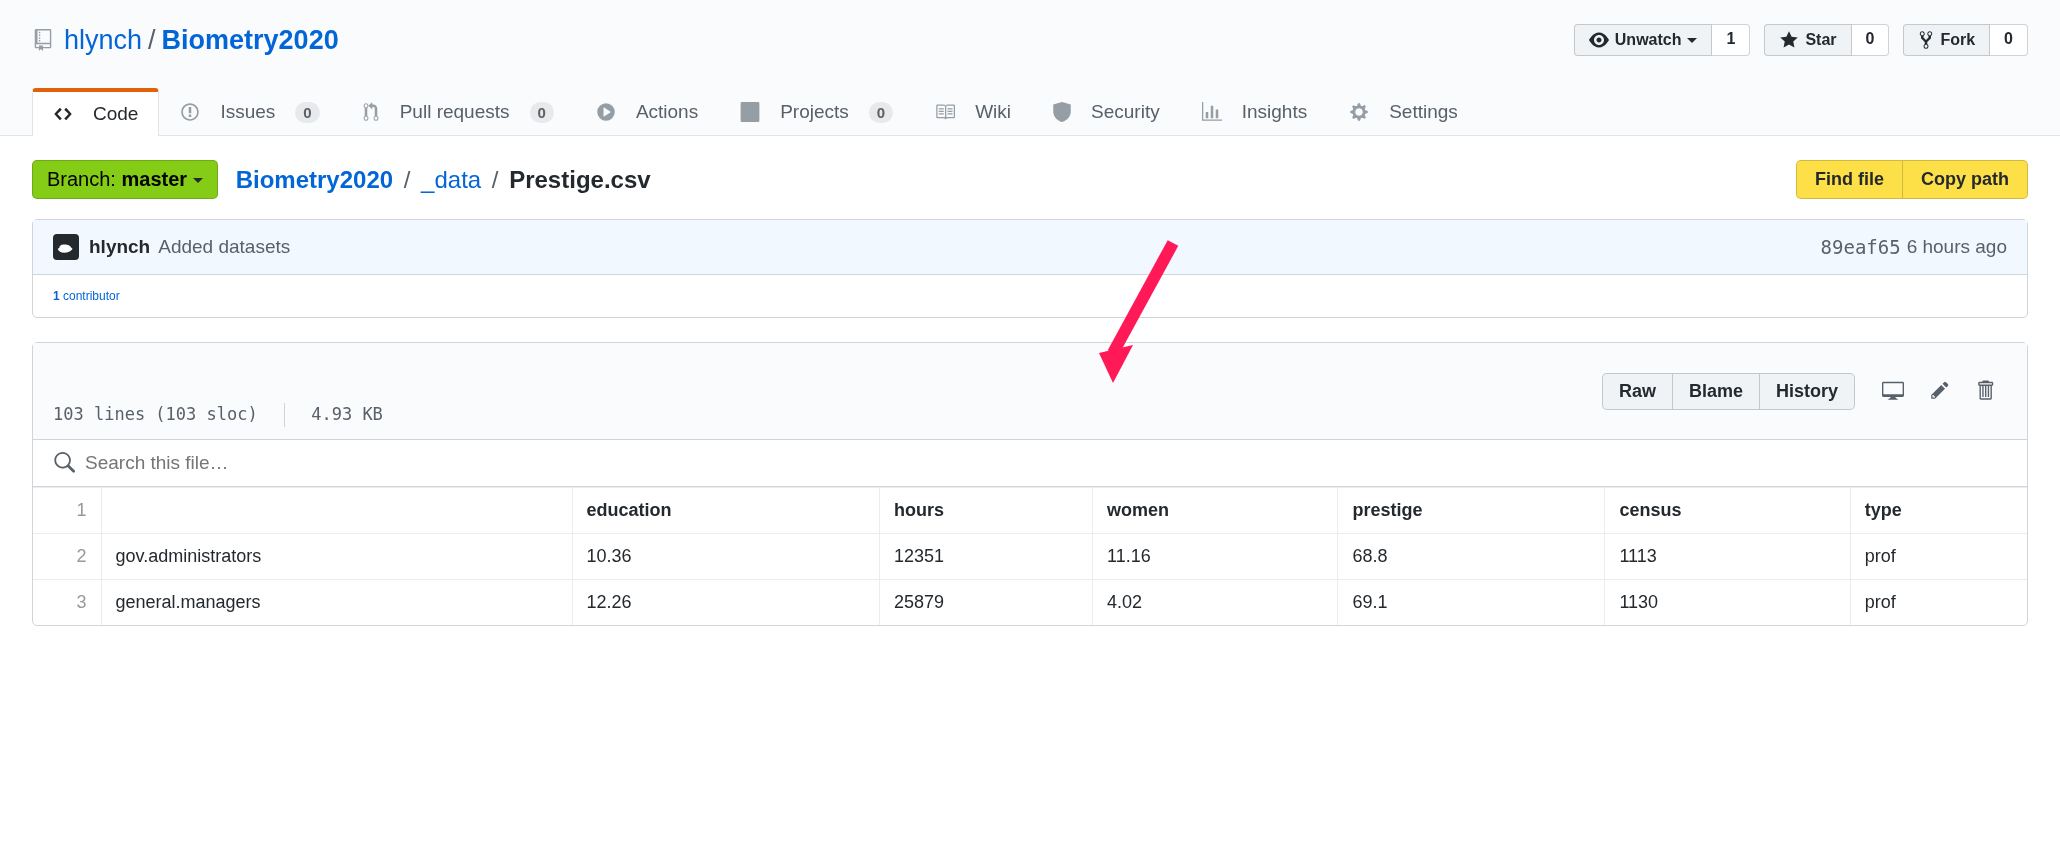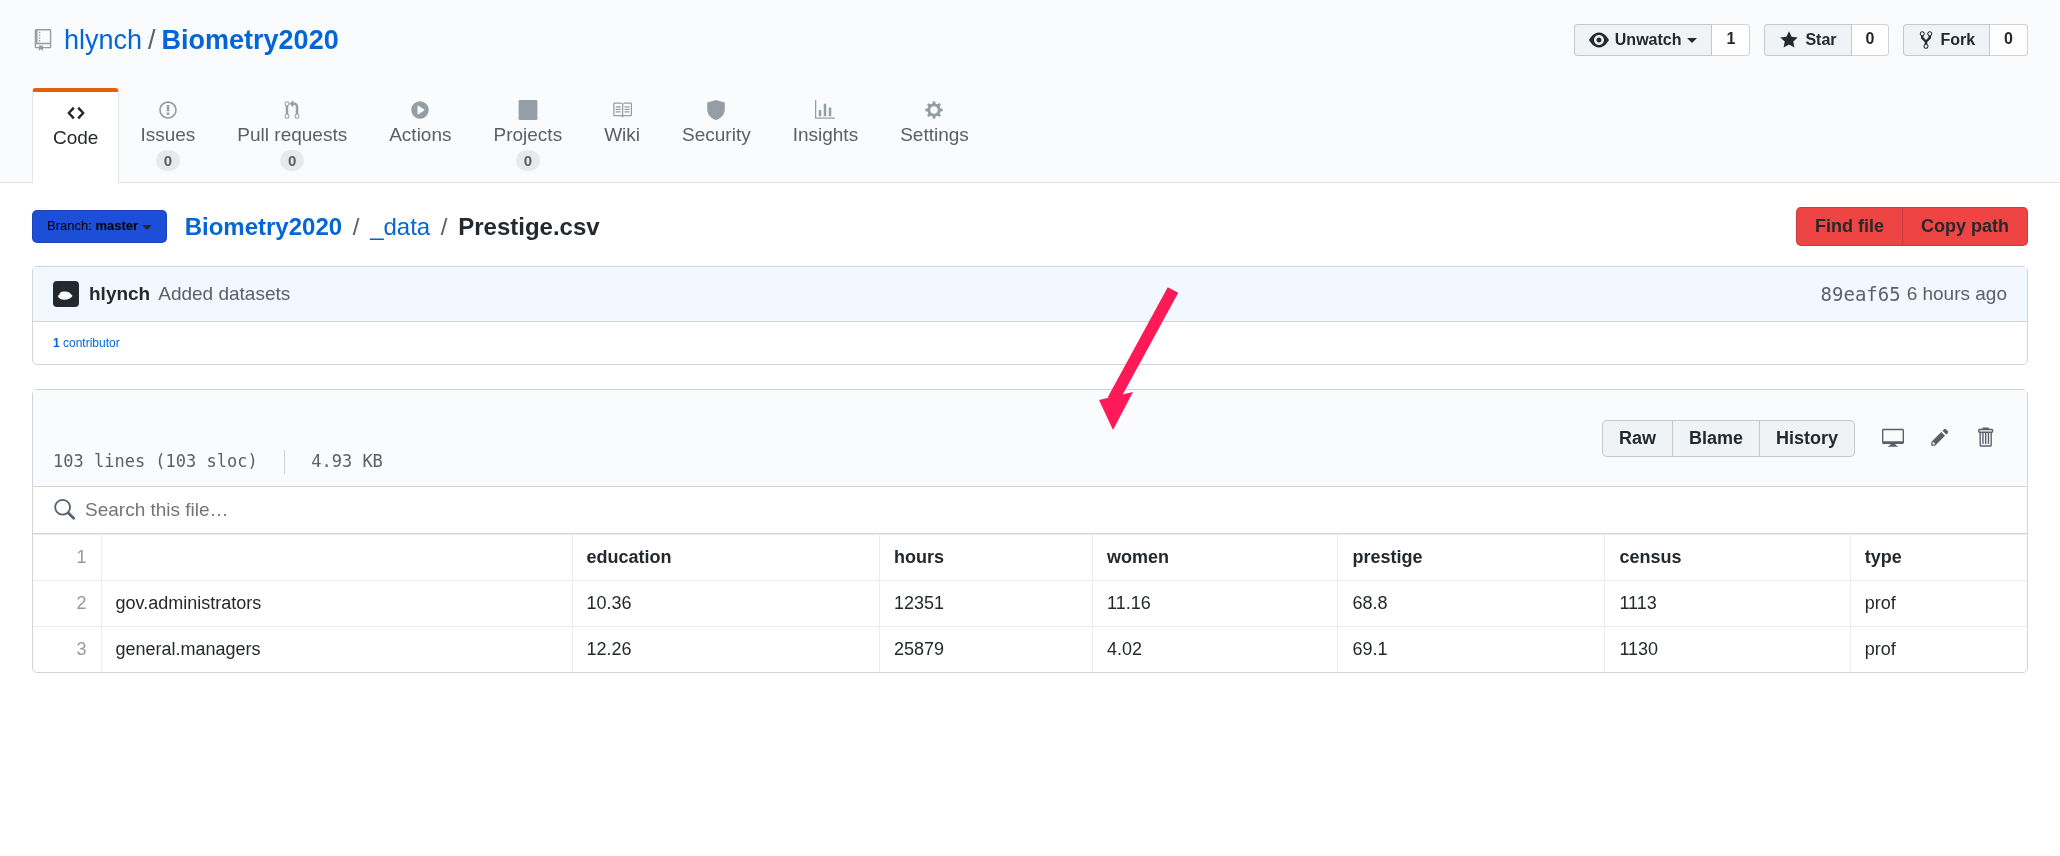--- a/index.html
+++ b/index.html
@@ -16,36 +16,36 @@
 .repo-icon { margin-right:10px; fill:#959da5; }
 .pageactions { margin-left:auto; display:flex; gap:14px; }
 .sbtn { display:flex; }
 .sbtn button { display:flex; align-items:center; gap:6px; padding:5px 14px; font-size:16px; font-weight:600; color:#24292e; background:#eff3f6; border:1px solid rgba(27,31,35,.2); border-radius:4px 0 0 4px; cursor:pointer; }
 .sbtn .count { padding:5px 14px; font-size:16px; font-weight:600; color:#24292e; background:#fff; border:1px solid rgba(27,31,35,.2); border-left:0; border-radius:0 4px 4px 0; }
 .sbtn svg { fill:#24292e; }
 .caret { display:inline-block; width:0; height:0; border:5px solid transparent; border-top-color:#24292e; margin-top:5px; }
 
 
 .tabs { display:flex; gap:0; margin-top:32px; }
-.tab { display:flex; align-items:center; gap:4px; padding:11px 20px; font-size:19px; color:#586069; border:1px solid transparent; border-bottom:0; cursor:pointer;flex-direction:column; }
+.tab { display:flex; align-items:center; gap:20px; padding:11px 20px; font-size:19px; color:#586069; border:1px solid transparent; border-bottom:0; cursor:pointer; }
 .tab.selected { color:#24292e; background:#fff; border-color:#e36209 #e1e4e8 transparent; border-top-width:4px; border-radius:4px 4px 0 0; margin-bottom:-1px; }
 .tab svg { fill:#959da5; }
 .tab.selected svg { fill:#24292e; }
 .counter { background:rgba(27,31,35,.08); border-radius:24px; padding:2px 8px; font-size:15px; font-weight:600; color:#586069; }
 
 
 .filewrap { padding:24px 32px; }
 .filenav { display:flex; align-items:center; margin-bottom:20px; }
-.branch-btn { padding:7px 14px; font-size:13px; background:#1d4ed8; border:1px solid rgba(27,31,35,.2); border-radius:5px; cursor:pointer; margin-right:18px; }
+.branch-btn { padding:7px 14px; font-size:20px; background:#84cc16; border:1px solid rgba(27,31,35,.2); border-radius:5px; cursor:pointer; margin-right:18px; }
 .branch-btn b { font-weight:600; }
 .breadcrumbs { font-size:24px; }
 .breadcrumbs .sep { margin:0 4px; color:#586069; }
 .breadcrumbs strong { font-weight:600; color:#24292e; }
 .btngrp { margin-left:auto; display:flex; }
-.btngrp button { padding:8px 18px; font-size:18px; font-weight:600; color:#24292e; background:#ef4444; border:1px solid rgba(27,31,35,.2); cursor:pointer; }
+.btngrp button { padding:8px 18px; font-size:18px; font-weight:600; color:#24292e; background:#fde047; border:1px solid rgba(27,31,35,.2); cursor:pointer; }
 .btngrp button:first-child { border-radius:5px 0 0 5px; }
 .btngrp button:last-child { border-radius:0 5px 5px 0; border-left:0; }
 
 
 .box { border:1px solid #d1d5da; border-radius:5px; }
 .commit { display:flex; align-items:center; padding:14px 20px; background:#f1f8ff; border-bottom:1px solid #d1d5da; font-size:19px; }
 .avatar { width:26px; height:26px; background:#24292e; border-radius:4px; margin-right:10px; display:flex; align-items:center; justify-content:center; }
 .avatar svg { fill:#fff; }
 .commit .auth { font-weight:600; margin-right:8px; }
 .commit .msg { color:#586069; }

